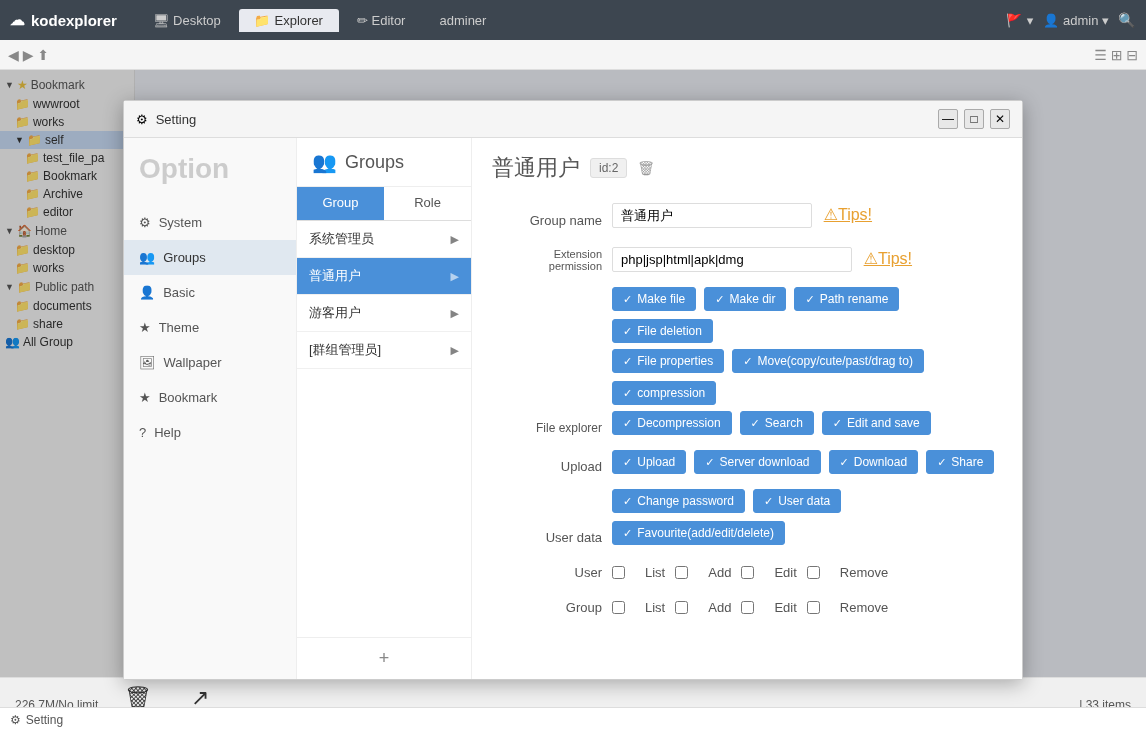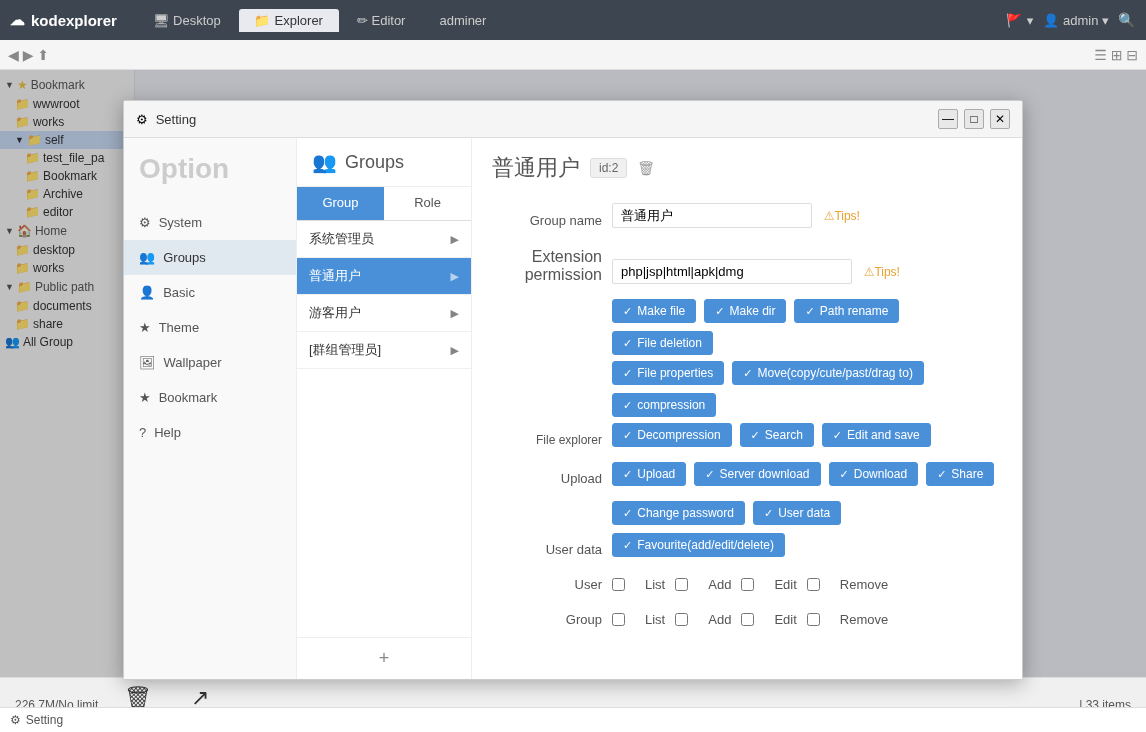--- a/index.html
+++ b/index.html
@@ -67,21 +67,21 @@
     .user-header { display: flex; align-items: center; gap: 10px; margin-bottom: 20px; }
     .user-title { font-size: 22px; color: #555; }
     .user-badge { background: #f0f0f0; border: 1px solid #ddd; padding: 2px 8px; border-radius: 3px; font-size: 12px; color: #666; }
     .user-delete-btn { color: #999; cursor: pointer; font-size: 14px; }
 
     
     .form-row { display: flex; align-items: flex-end; margin-bottom: 15px; gap: 10px; }
     .form-label { width: 110px; font-size: 13px; color: #555; padding-top: 5px; text-align: right; flex-shrink: 0; }
     .form-content { flex: 1; }
     .form-input { width: 100%; border: 1px solid #ddd; padding: 4px 8px; font-size: 13px; border-radius: 2px; }
-    .tips-link { color: #e8a030; font-size: 12px; margin-left: 8px; cursor: pointer; }
+    .tips-link { color: #e8a030; font-size: 16px; margin-left: 8px; cursor: pointer; text-decoration: underline; }
 
     
     .checkbox-group { display: flex; flex-wrap: wrap; gap: 8px; }
 
     
     .check-btn { display: inline-flex; align-items: center; gap: 5px; padding: 4px 10px; border: 1px solid #4a90d9; background: #4a90d9; color: #fff; border-radius: 3px; font-size: 12px; cursor: pointer; }
     .check-btn .chk { font-size: 11px; }
 
     
     .simple-check-group { display: flex; align-items: center; gap: 10px; }
@@ -310,21 +310,21 @@
 
             <div class="form-row">
               <span class="form-label">Group name</span>
               <div class="form-content">
                 <input type="text" class="form-input" style="width: 200px;" value="普通用户">
                 <span class="tips-link">⚠Tips!</span>
               </div>
             </div>
 
             <div class="form-row">
-              <span class="form-label" style="font-size:16px;">Extension<br>permission</span>
+              <span class="form-label" style="font-size:11px;">Extension<br>permission</span>
               <div class="form-content">
                 <input type="text" class="form-input" style="width: 240px;" value="php|jsp|html|apk|dmg">
                 <span class="tips-link">⚠Tips!</span>
               </div>
             </div>
 
             <div class="form-row">
               <span class="form-label" style="font-size:12px;">File explorer</span>
               <div class="form-content">
                 <div class="checkbox-group">

